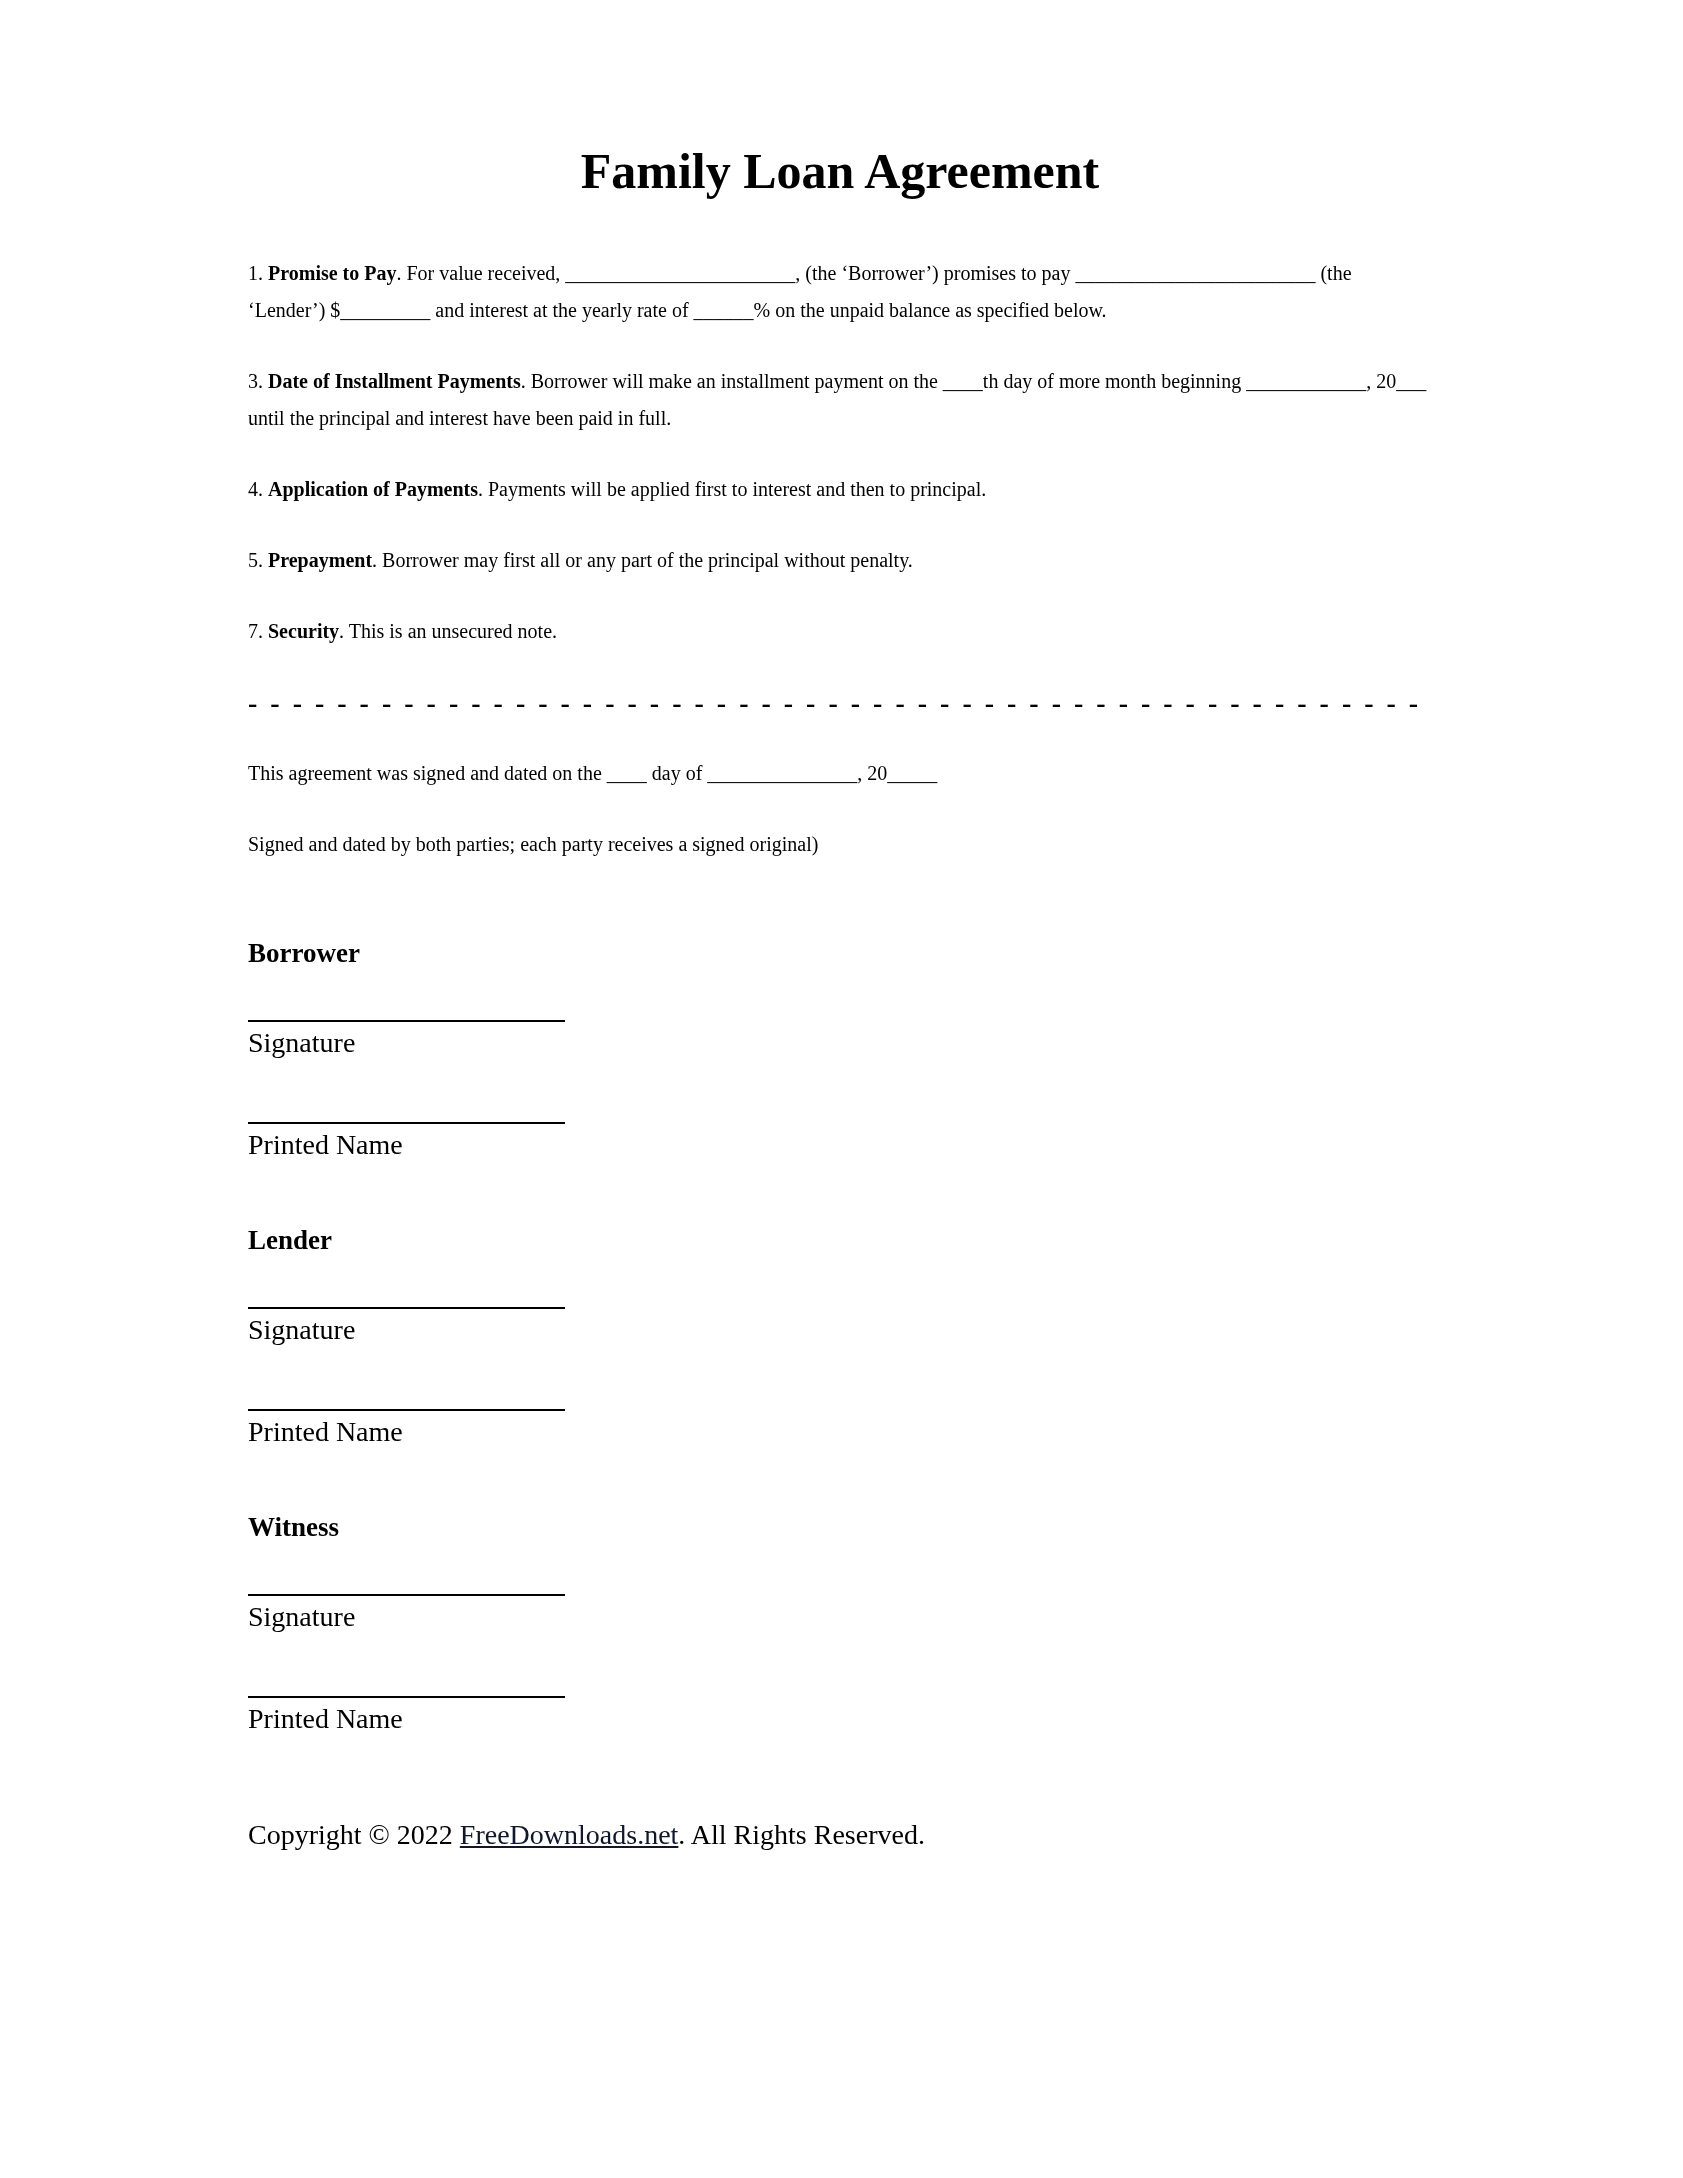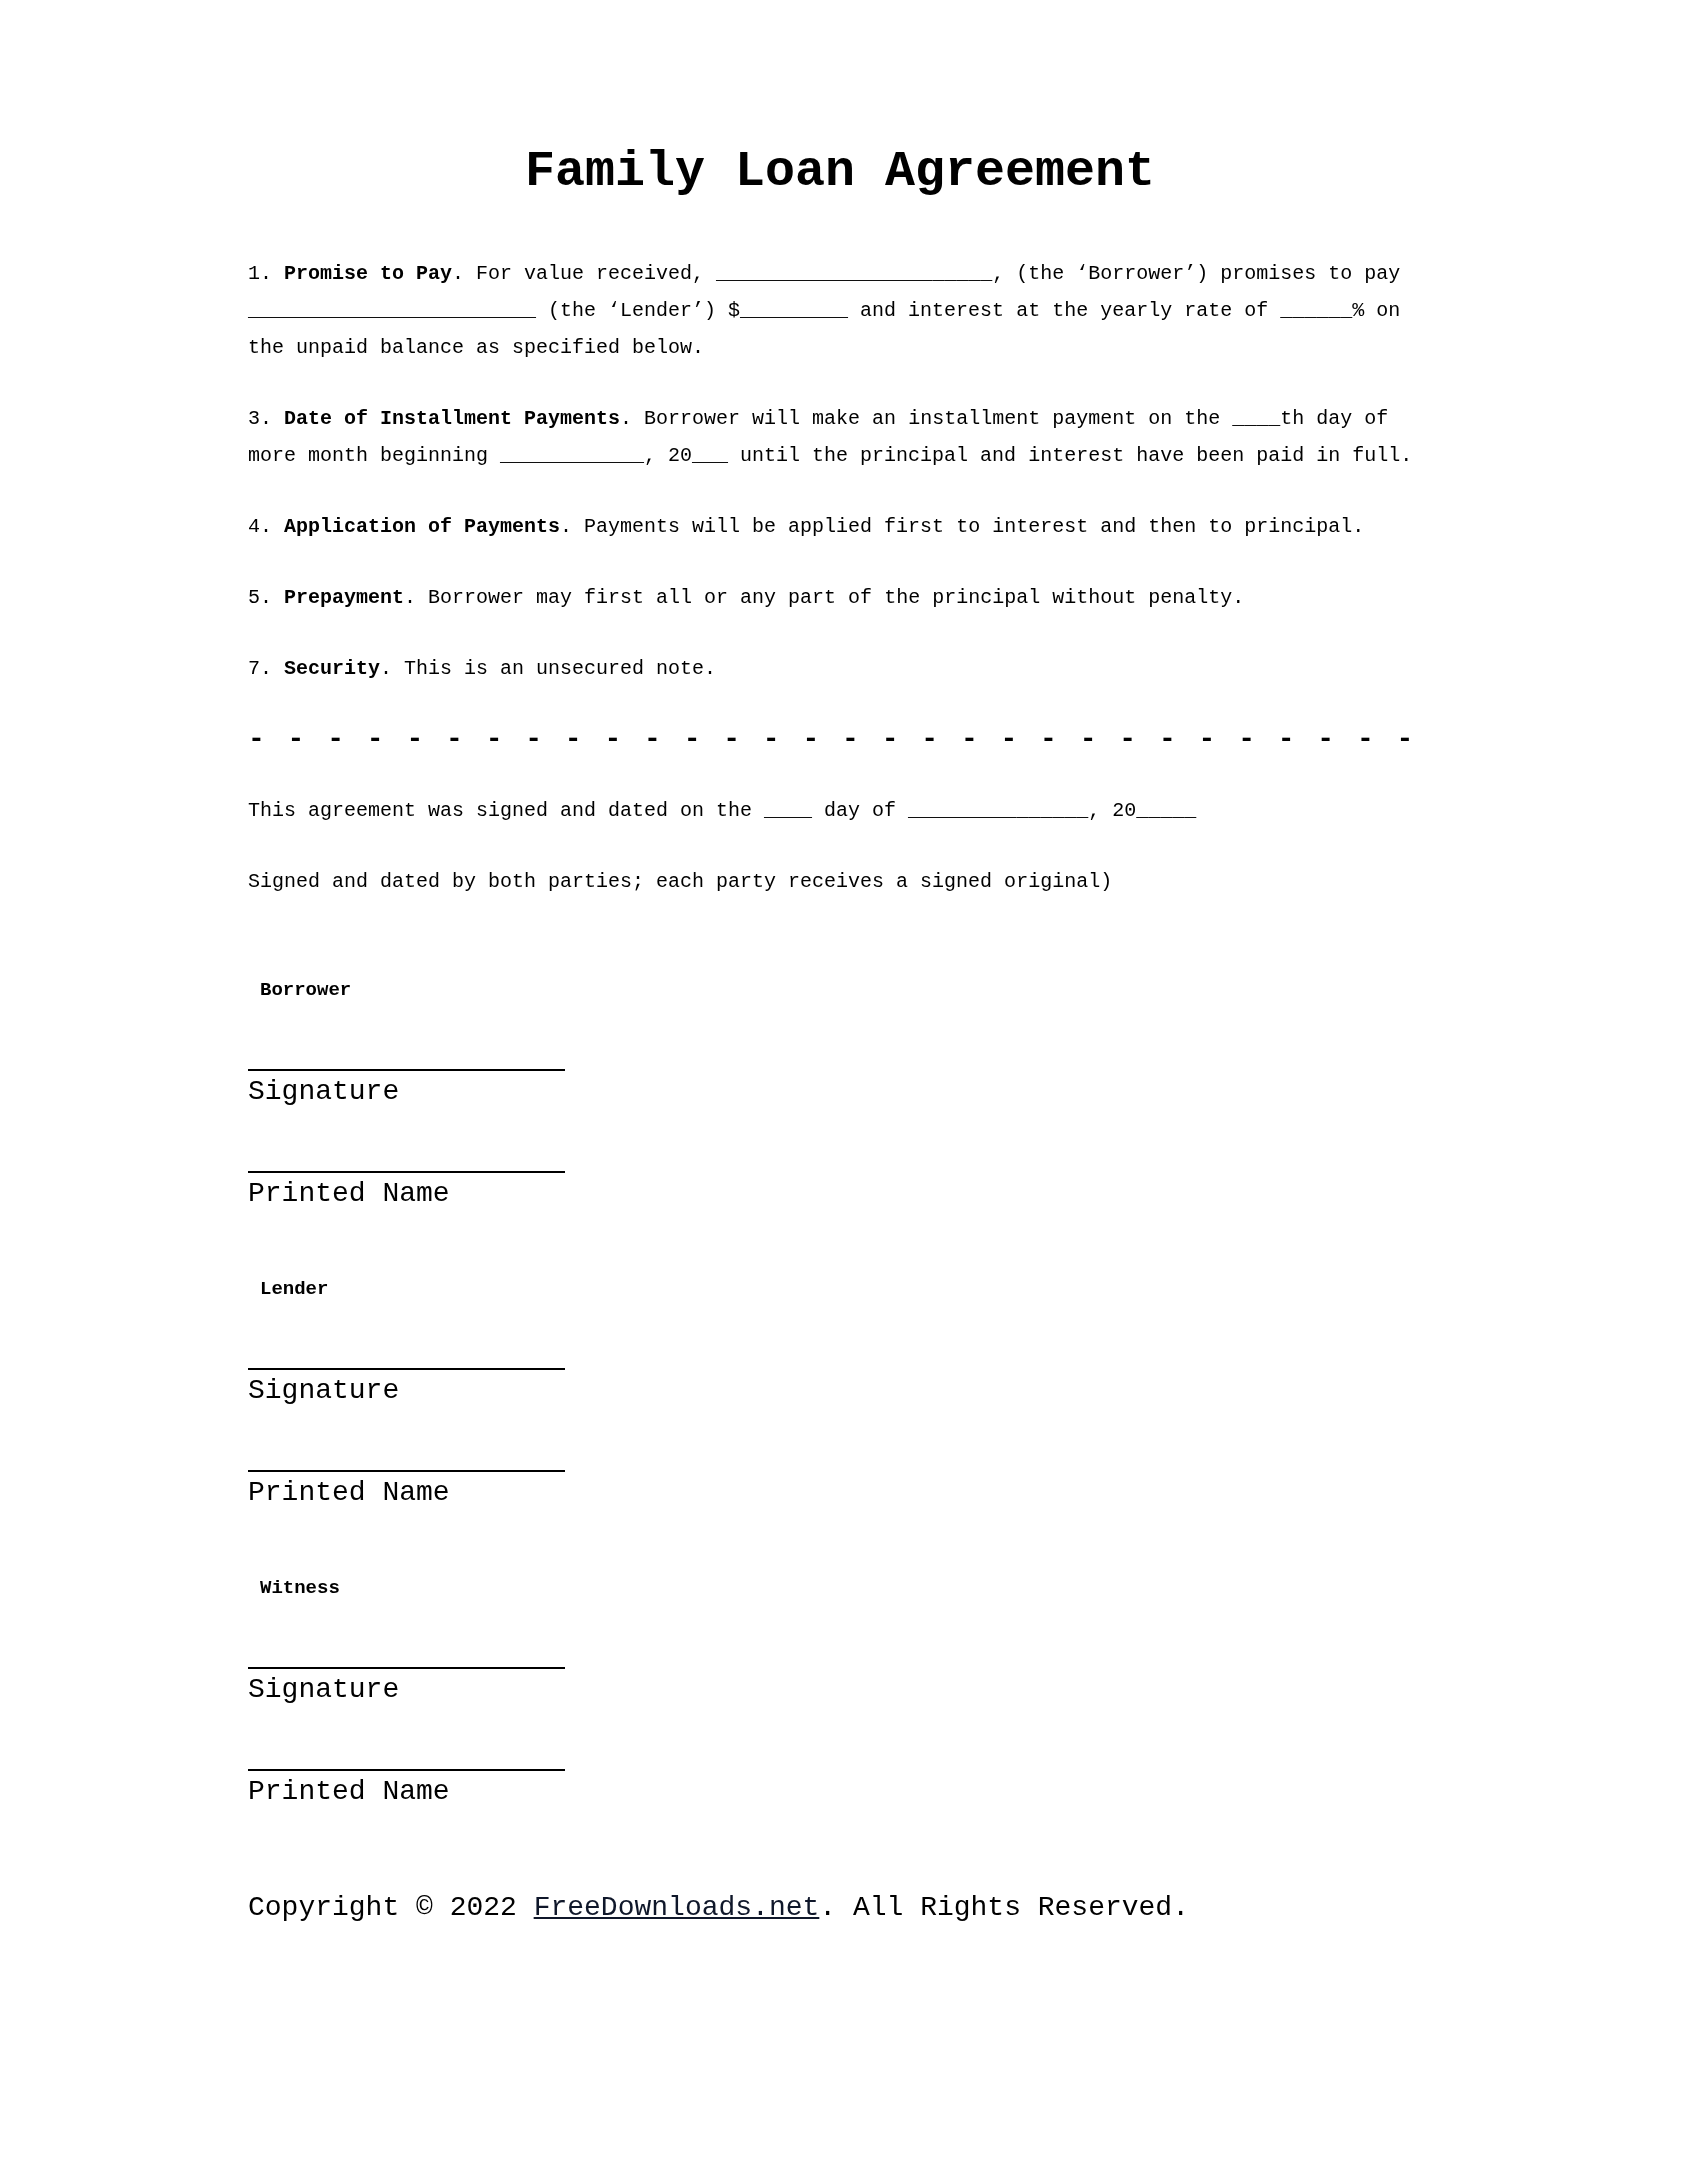--- a/index.html
+++ b/index.html
@@ -2,21 +2,21 @@
 <html><head>
 <meta charset="utf-8">
 <style>
   html, body { margin: 0; padding: 0; background: #ffffff; }
   .page {
     position: relative;
     width: 1683px;
     height: 2178px;
     background: #ffffff;
     color: #000000;
-    font-family: Liberation Mono, monospace;
+    font-family: Liberation Serif, serif;
     overflow: hidden;
   }
   .content {
     margin-left: 248px;
     width: 1184px;
   }
   .doc-title {
     margin: 144px 0 56px 0;
     font-size: 50px;
     line-height: 55px;
@@ -35,24 +35,24 @@
     line-height: 37px;
     margin: 0 0 34px 0;
     white-space: nowrap;
     overflow: hidden;
     font-weight: 700;
     word-spacing: 4px;
     letter-spacing: 1px;
   }
   .party { margin-top: 59px; }
   .party-heading {
-    font-size: 19px;
+    font-size: 27px;
     line-height: 37px;
     font-weight: 700;
-    margin: 12px;
+    margin: 0;
   }
   .sig-line {
     width: 317px;
     height: 48px;
     border-bottom: 2px solid #000000;
   }
   .sig-line.second { height: 61px; }
   .sig-label {
     font-size: 28px;
     line-height: 37px;

